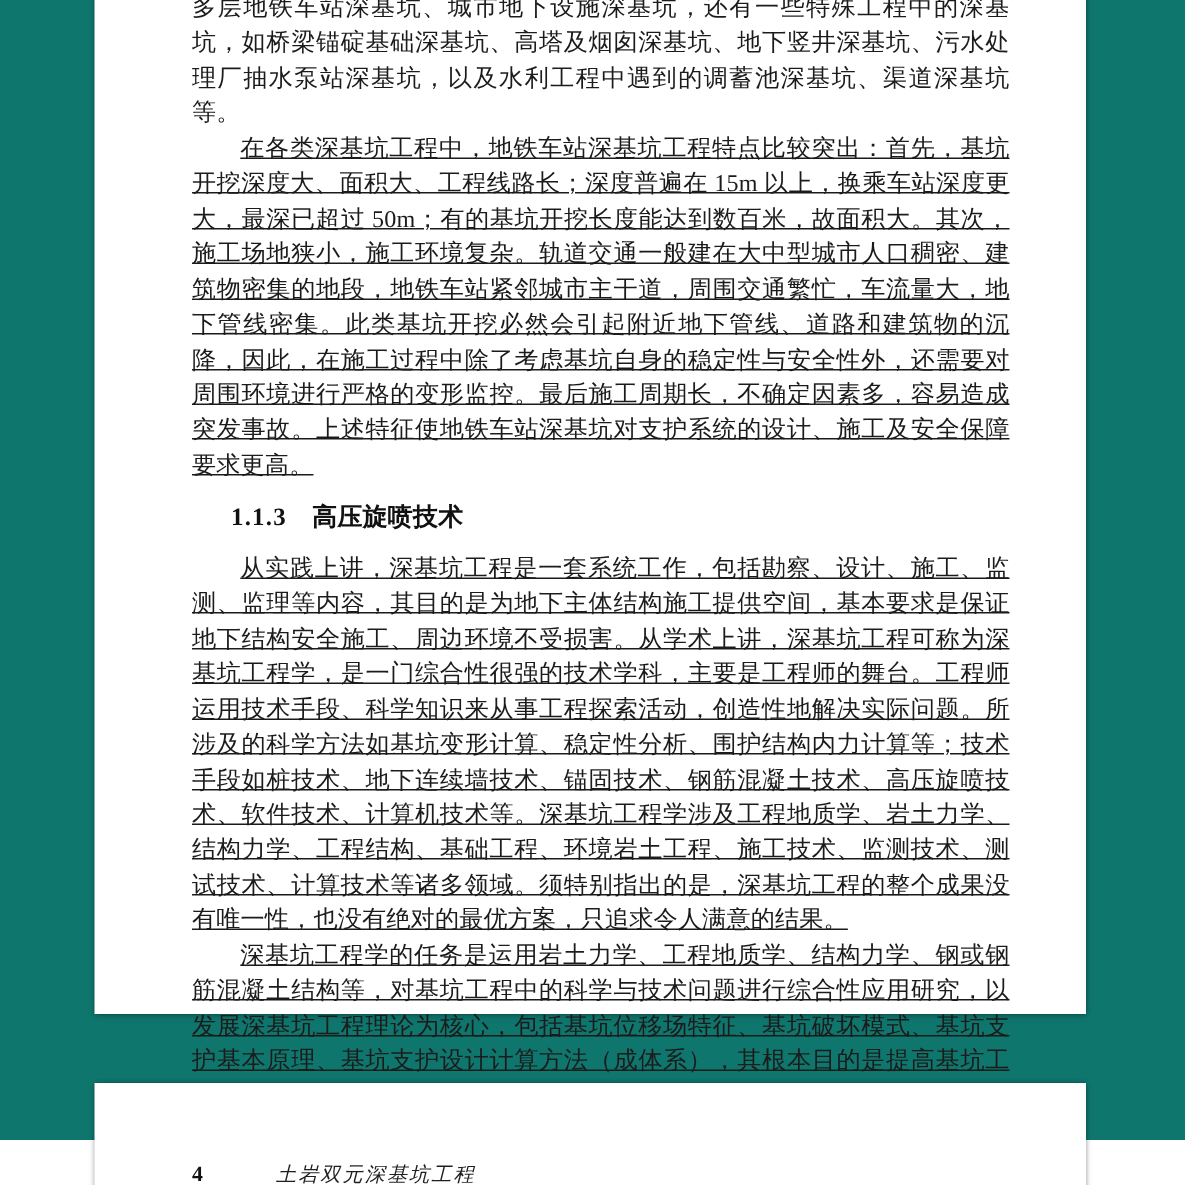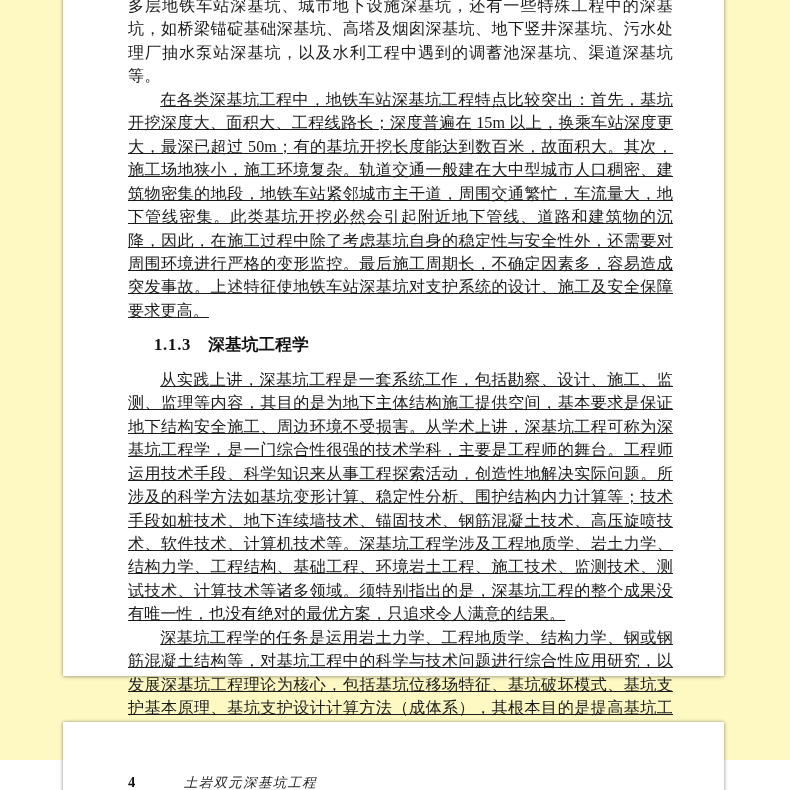--- a/index.html
+++ b/index.html
@@ -10,21 +10,21 @@
     width: 790px;
     height: 790px;
     background: #ffffff;
     font-family: "Liberation Serif", "DejaVu Serif", serif;
     overflow: hidden;
   }
   .viewer {
     position: relative;
     width: 790px;
     height: 760px;
-    background: #fef9c3;
+    background: #0f766e;
   }
 
   
   .page {
     position: absolute;
     left: 63px;
     width: 661px;
     background: #ffffff;
     box-shadow: 0 0 3px rgba(0,0,0,0.32), 0 1px 5px rgba(0,0,0,0.18);
   }
@@ -110,21 +110,21 @@
 <div class="viewer">
 
   <div class="page page-one">
     <div class="text-col">
 
       <p class="para">多层地铁车站深基坑、城市地下设施深基坑，还有一些特殊工程中的深基坑，如桥梁锚碇基础深基坑、高塔及烟囱深基坑、地下竖井深基坑、污水处理厂抽水泵站深基坑，以及水利工程中遇到的调蓄池深基坑、渠道深基坑等。</p>
 
       <p class="para indent">在各类深基坑工程中，地铁车站深基坑工程特点比较突出：首先，基坑开挖深度大、面积大、工程线路长；深度普遍在 15m 以上，换乘车站深度更大，最深已超过 50m；有的基坑开挖长度能达到数百米，故面积大。其次，施工场地狭小，施工环境复杂。轨道交通一般建在大中型城市人口稠密、建筑物密集的地段，地铁车站紧邻城市主干道，周围交通繁忙，车流量大，地下管线密集。此类基坑开挖必然会引起附近地下管线、道路和建筑物的沉降，因此，在施工过程中除了考虑基坑自身的稳定性与安全性外，还需要对周围环境进行严格的变形监控。最后施工周期长，不确定因素多，容易造成突发事故。上述特征使地铁车站深基坑对支护系统的设计、施工及安全保障要求更高。</p>
 
       <h2 class="section-heading">
-        <span class="sec-num">1.1.3</span><span class="sec-gap"></span><span>深基坑工程学</span>
+        <span class="sec-num">1.1.3</span><span class="sec-gap"></span><span>高压旋喷技术</span>
       </h2>
 
       <p class="para indent">从实践上讲，深基坑工程是一套系统工作，包括勘察、设计、施工、监测、监理等内容，其目的是为地下主体结构施工提供空间，基本要求是保证地下结构安全施工、周边环境不受损害。从学术上讲，深基坑工程可称为深基坑工程学，是一门综合性很强的技术学科，主要是工程师的舞台。工程师运用技术手段、科学知识来从事工程探索活动，创造性地解决实际问题。所涉及的科学方法如基坑变形计算、稳定性分析、围护结构内力计算等；技术手段如桩技术、地下连续墙技术、锚固技术、钢筋混凝土技术、高压旋喷技术、软件技术、计算机技术等。深基坑工程学涉及工程地质学、岩土力学、结构力学、工程结构、基础工程、环境岩土工程、施工技术、监测技术、测试技术、计算技术等诸多领域。须特别指出的是，深基坑工程的整个成果没有唯一性，也没有绝对的最优方案，只追求令人满意的结果。</p>
 
       <p class="para indent">深基坑工程学的任务是运用岩土力学、工程地质学、结构力学、钢或钢筋混凝土结构等，对基坑工程中的科学与技术问题进行综合性应用研究，以发展深基坑工程理论为核心，包括基坑位移场特征、基坑破坏模式、基坑支护基本原理、基坑支护设计计算方法（成体系），其根本目的是提高基坑工程水平。深基坑工程问题的核心为基坑体系的变形与稳定问题，诸如基坑土石方开挖、地下水位的变化、支撑的设置、坡顶荷载、岩土体的结构及性质等，这些都将影响基坑的变形与稳定。除了相关理论的应用研究，尚需进行工程实例与经验研究。深基坑工程实践存在的问题主要表现在两个方面，一是工程事故，二是投资浪费，分别涉及安全与经济。深基坑支护方案问题主要不是对错与是非，而是巧拙与</p>
 
     </div>
   </div>
 
   <div class="page page-two">

